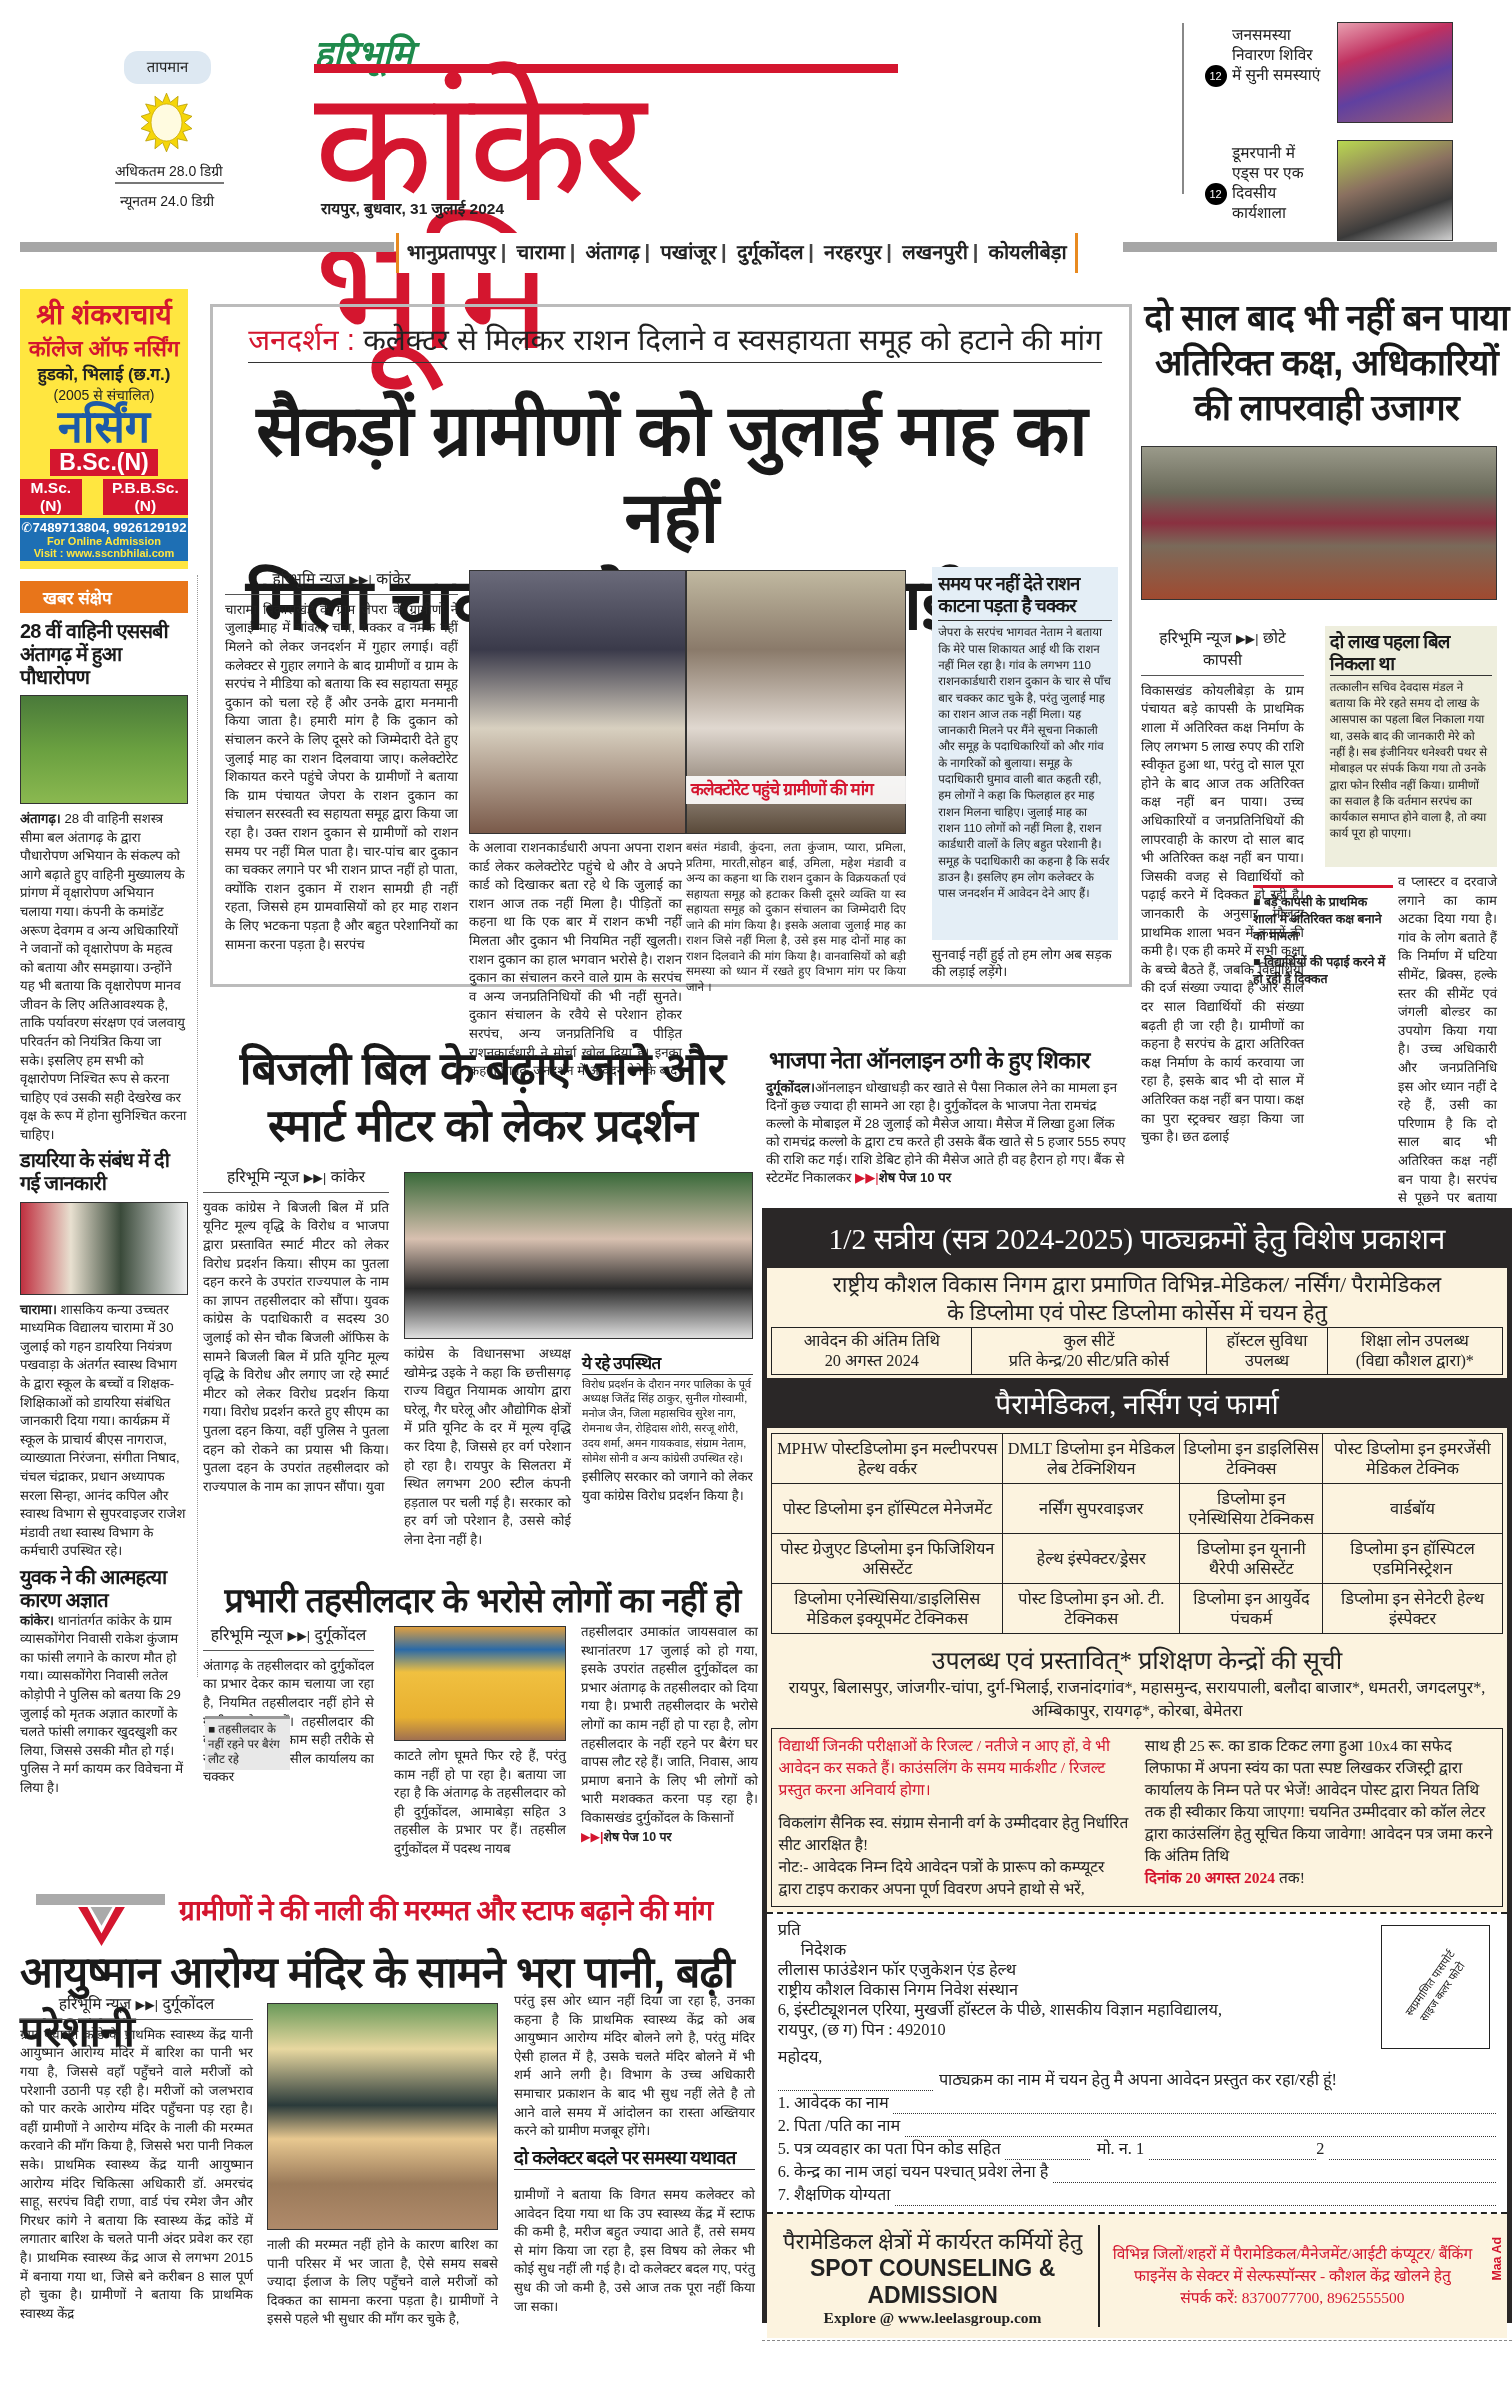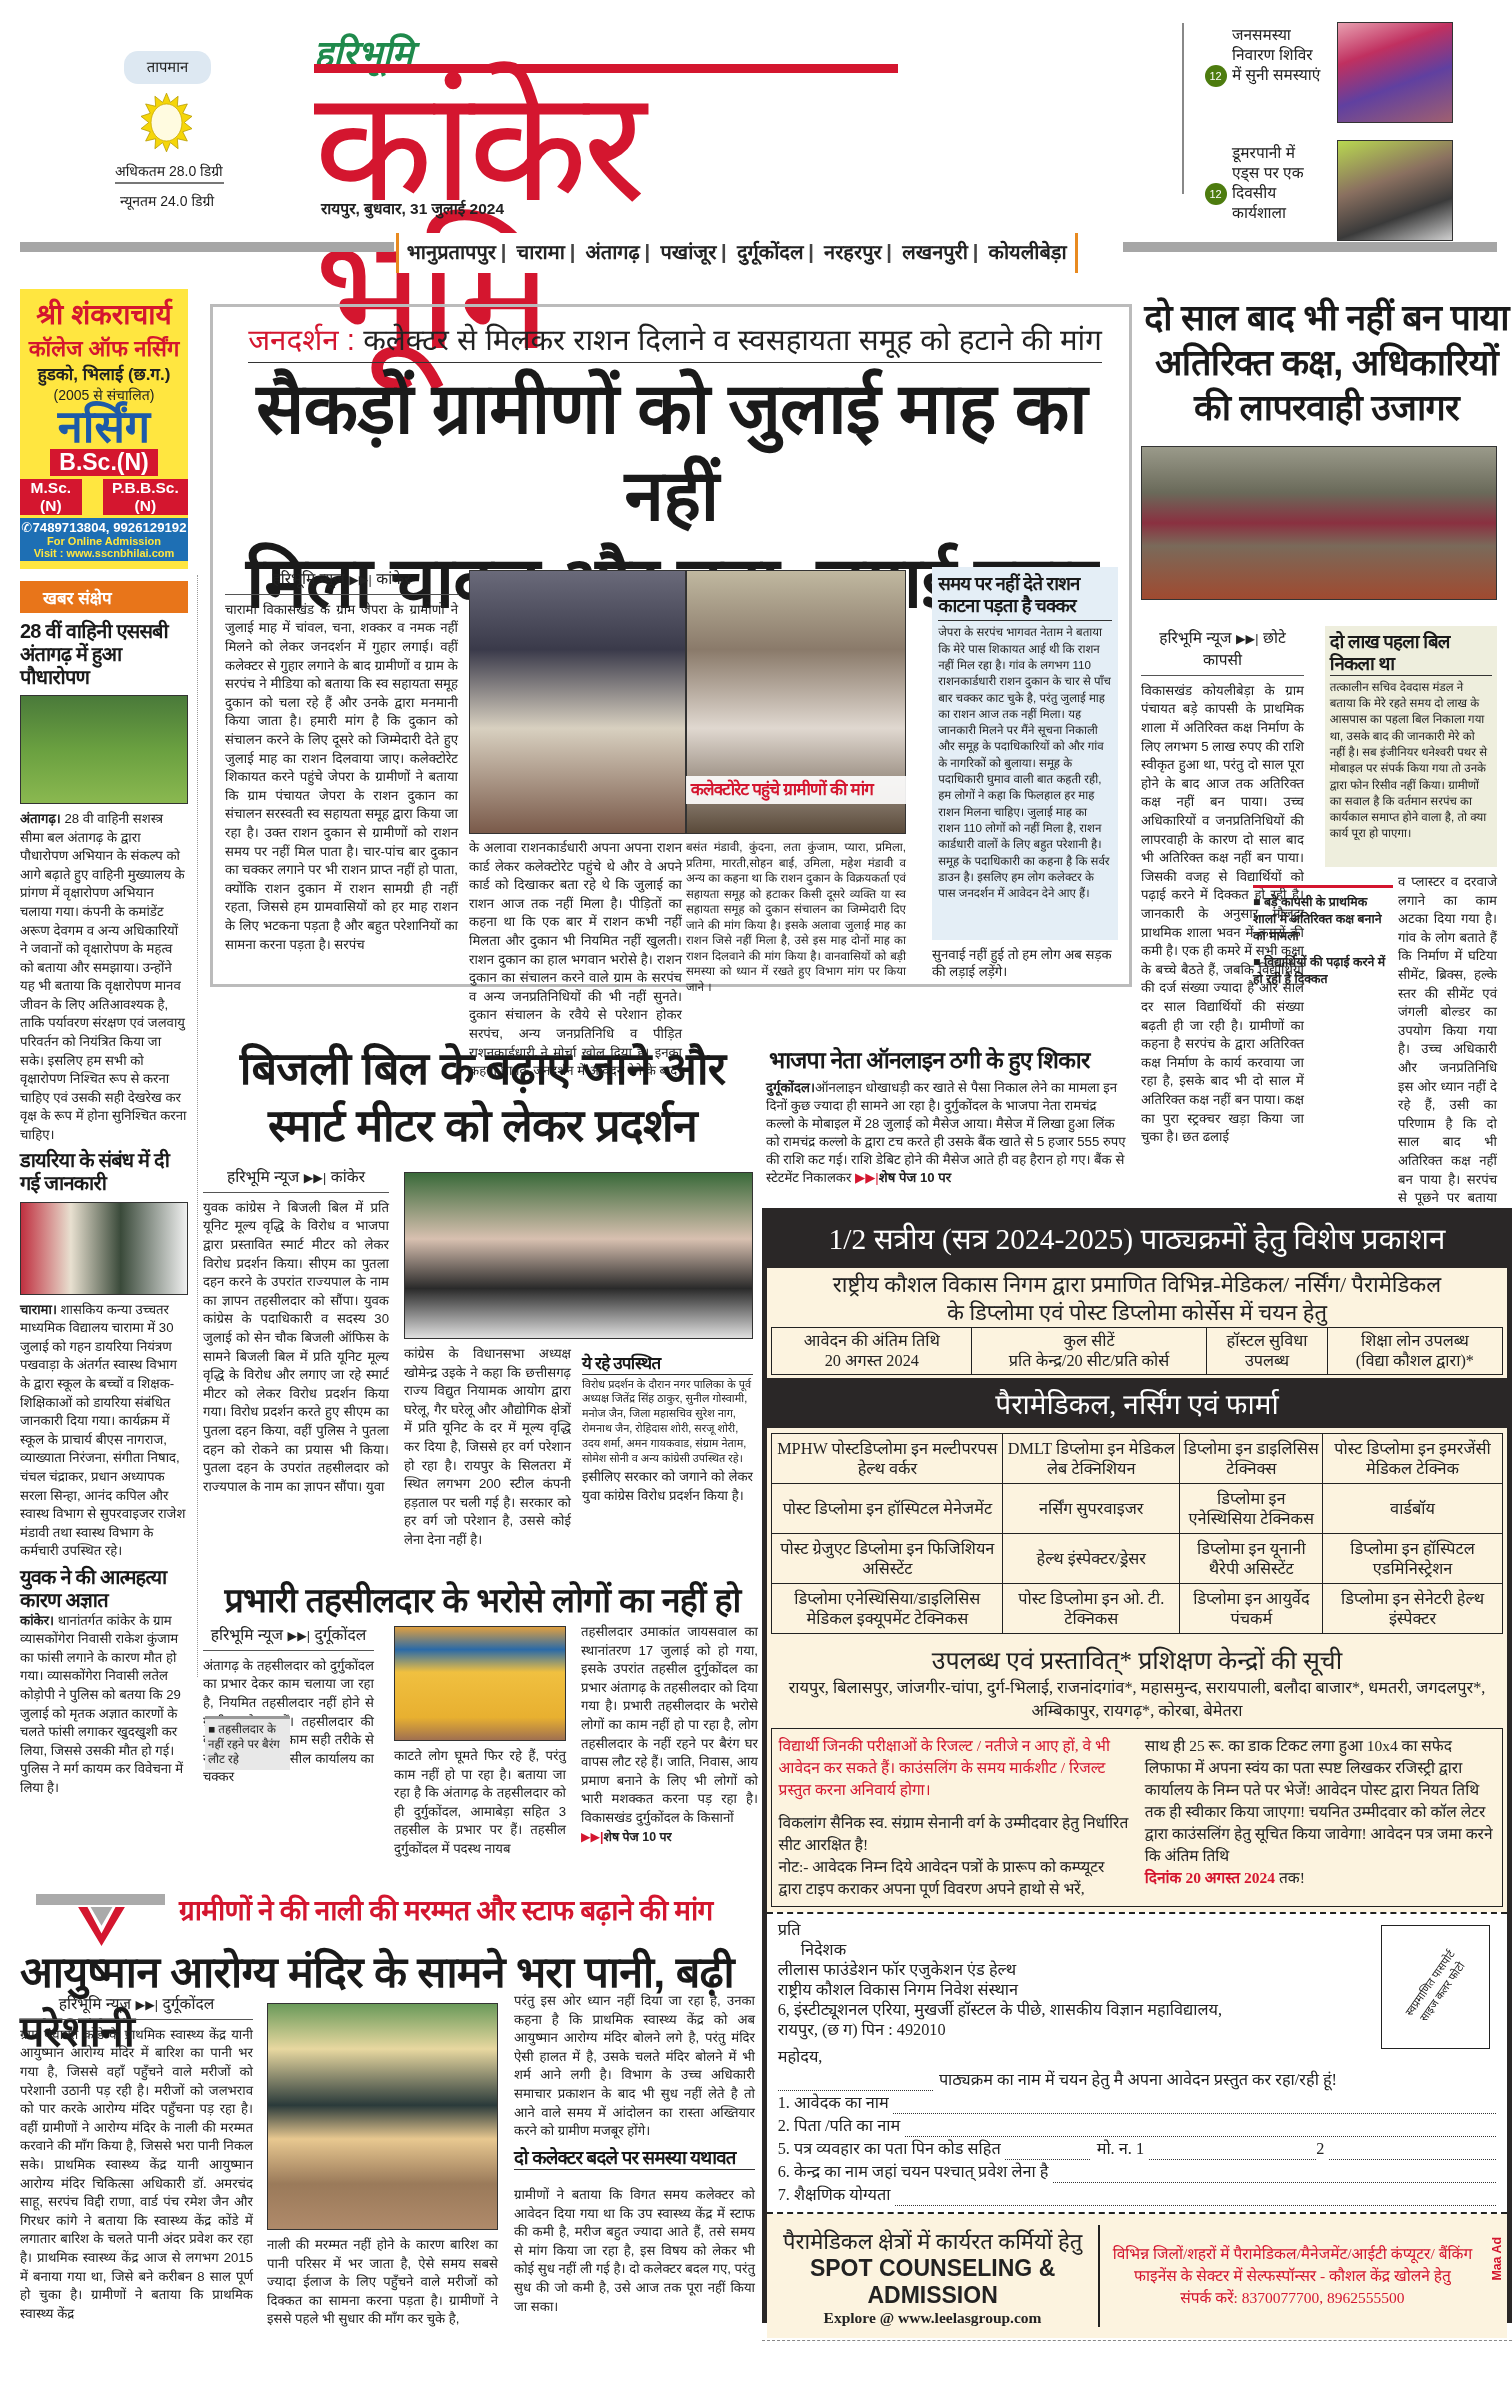--- a/index.html
+++ b/index.html
@@ -19,28 +19,28 @@
 #temp-div{left:115px;top:182px;width:109px;height:2.3px;background:#777}
 #temp-min{left:120px;top:191px;font-size:14px}
 #brand-small{left:314px;top:28px;font-size:36px;color:#1f8a4c;font-weight:bold;font-style:italic}
 #brand-big{left:314px;top:64px;font-size:155px;color:#d4162f;line-height:148px;letter-spacing:-4.7px;border-top:9.3px solid #d4162f;padding-top:0;width:584px}
 #date-line{left:321px;top:197px;font-size:15.5px;font-weight:bold}
 #place-strip{left:0;top:233px;width:1512px;height:28px}
 #place-strip .bar{position:absolute;top:9.3px;height:9.3px;background:#a6a6a6}
 #place-list{left:396px;top:233px;height:40px;border-left:3.1px solid #e88a20;border-right:3.1px solid #e88a20;padding:4.7px 7.8px;font-size:20px;font-weight:bold;background:#fff;white-space:nowrap}
 #place-list span.sep{color:#444;margin:0 4.7px}
 .teaser{width:280px;height:124px}
-.teaser .num{position:absolute;left:15.5px;top:43px;width:22px;height:22px;border-radius:50%;background:#4d7c0f;color:#fff;font-size:11px;text-align:center;line-height:22px}
+.teaser .num{position:absolute;left:15.5px;top:43px;width:22px;height:22px;border-radius:50%;background:#000000;color:#fff;font-size:11px;text-align:center;line-height:22px}
 .teaser .txt{position:absolute;left:43px;top:3.1px;width:93px;font-size:15.5px;line-height:20px}
 .teaser .img{position:absolute;left:148px;top:0;width:116px;height:101px}
 
 #main-box{left:210px;top:304px;width:922px;height:683px;border:3.1px solid #bbb}
 #kicker{left:248px;top:318px;font-size:29.5px;width:854px;border-bottom:1.6px solid #333;padding-bottom:3.1px;text-align:center}
 #kicker .red{color:#d4162f}
-#main-h1{left:225px;top:365px;width:893px;font-size:71px;line-height:87px;text-align:center}
+#main-h1{left:225px;top:387px;width:893px;font-size:71px;line-height:87px;text-align:center}
 .sidebar-box{background:#e4eef6}
 
 #ad-shankar{left:20px;top:289px;width:168px;height:280px;background:#ffe640;text-align:center}
 .redtxt{color:#d4162f}
 #ad-paramed{left:762px;top:1208px;width:750px;height:1115px;background:#2a2727}
 #ad-paramed .cream{background:#fcf3df}
 table.grid{border-collapse:collapse;width:100%}
 table.grid td{border:1.6px solid #222;text-align:center;font-size:16.3px;line-height:20px;padding:3.1px 1.6px;vertical-align:middle;font-family:"Liberation Serif",serif}
 .dots{border-bottom:1.6px dotted #333;flex:1;margin-left:4.7px;height:17px}
 .formrow{display:flex;font-size:16.3px;line-height:23px;align-items:flex-end;font-family:"Liberation Serif",serif}

